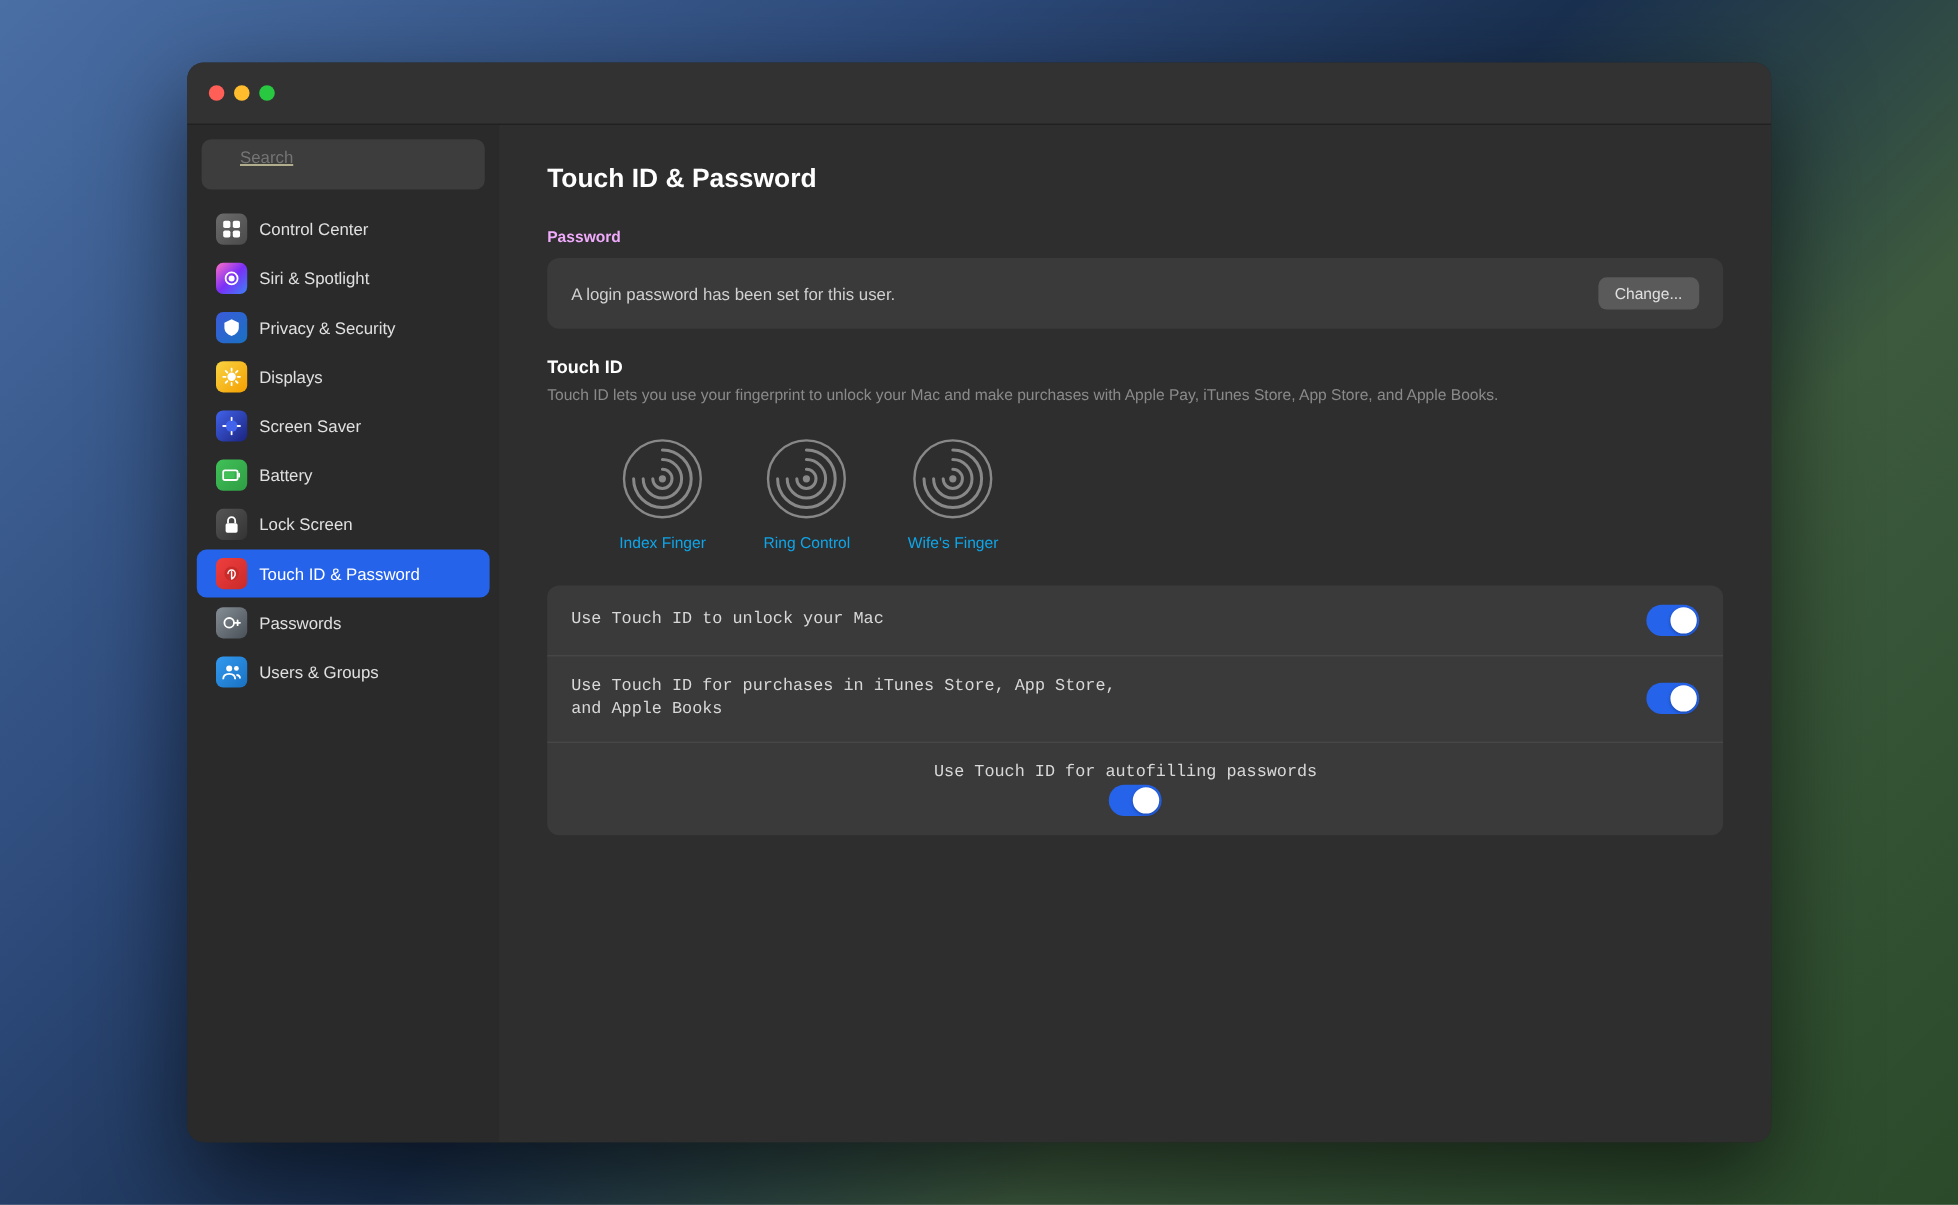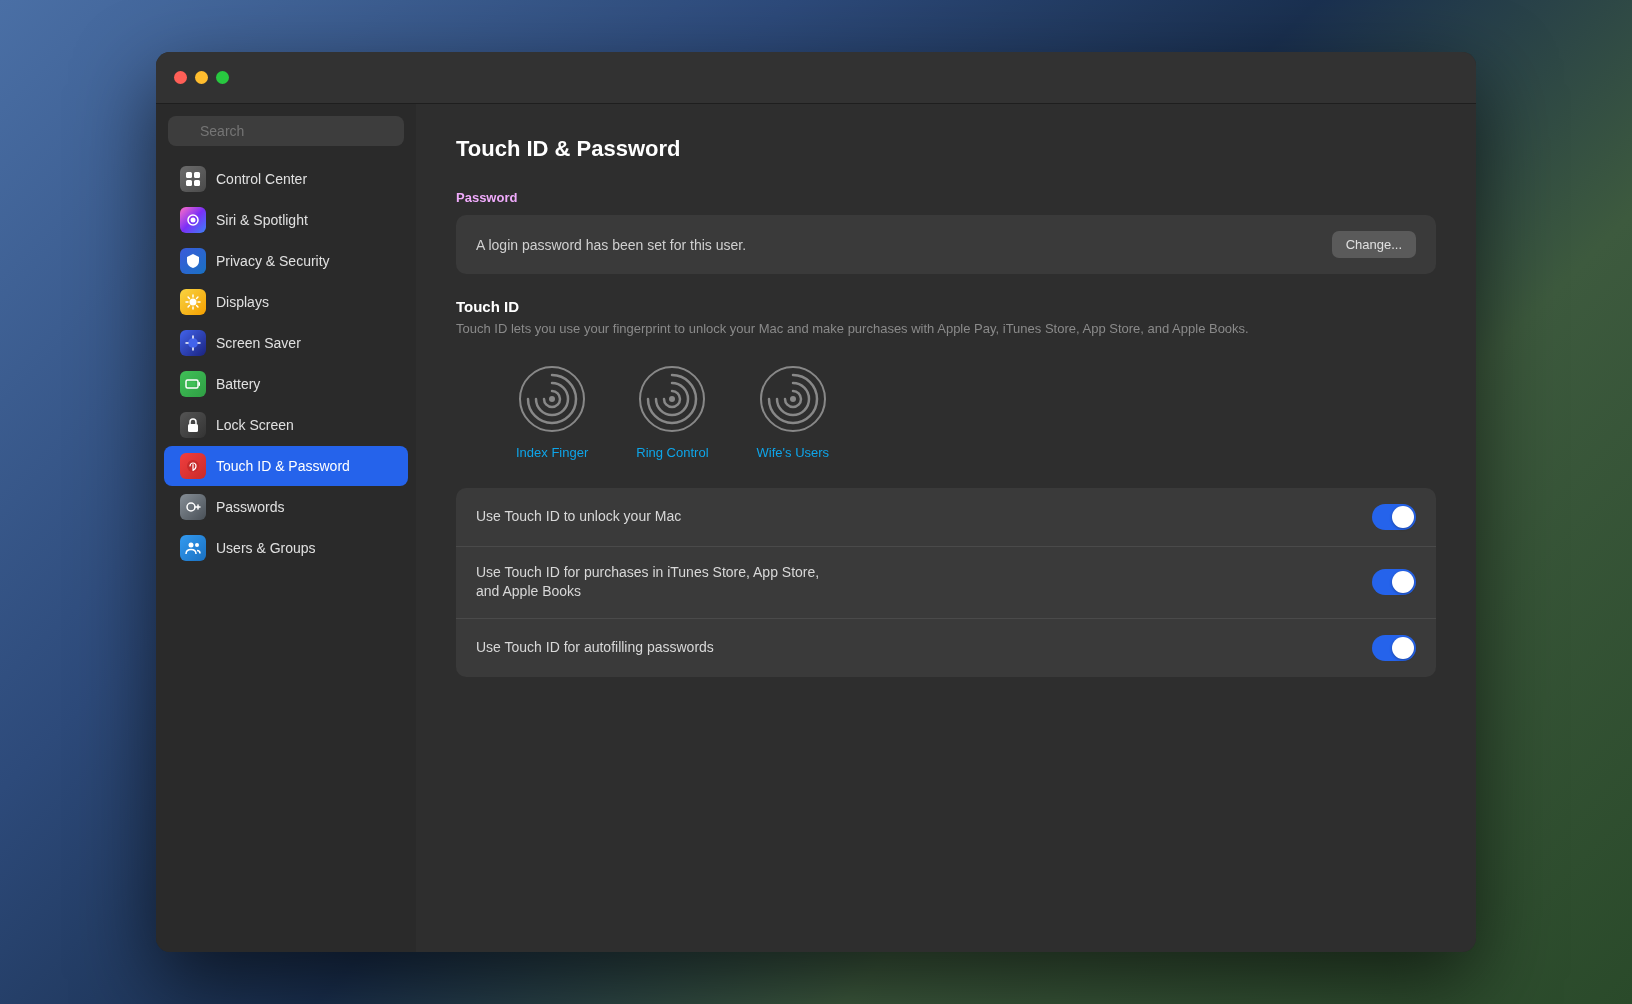--- a/index.html
+++ b/index.html
@@ -57,25 +57,26 @@
     .sidebar::-webkit-scrollbar-track { background: transparent; }
     .sidebar::-webkit-scrollbar-thumb { background: #555; border-radius: 3px; }
     .search-container {
       padding: 0 12px 12px 12px;
     }
     .search-box {
       width: 100%;
       background: #3d3d3d;
       border: none;
       border-radius: 8px;
-      padding: 7px 12px 7px 32px;
+      padding: 7px 12px 19px 32px;
       color: #fef9c3;
       font-size: 14px;
       outline: none;
       position: relative;
+      text-decoration: underline;
     }
     .search-wrapper {
       position: relative;
     }
     .search-icon-inner {
       position: absolute;
       left: 10px;
       top: 50%;
       transform: translateY(-50%);
       color: #888;
@@ -204,22 +205,23 @@
       background: #3a3a3a;
       border-radius: 10px;
       overflow: hidden;
     }
     .toggle-row {
       display: flex;
       align-items: center;
       justify-content: flex-end;
       padding: 16px 20px;
       border-bottom: 1px solid #4a4a4a;
-    }
-    .toggle-row:last-child { border-bottom: none; }
+      font-family: Liberation Mono, monospace;
+    }
+    .toggle-row:last-child { border-bottom: none; flex-direction: column; }
     .toggle-label {
       font-size: 14px;
       color: #d8d8d8;
       flex: 1;
       padding-right: 16px;
       line-height: 1.4;
     }
     .toggle {
       width: 44px;
       height: 26px;
@@ -404,21 +406,21 @@
           </div>
 
           <div class="fingerprint-item">
             <svg class="fingerprint-icon" viewBox="0 0 72 72" fill="none" xmlns="http://www.w3.org/2000/svg">
               <circle cx="36" cy="36" r="32" fill="none" stroke="#888" stroke-width="2"></circle>
               <path d="M36 12c13.3 0 24 10.7 24 24s-10.7 24-24 24S12 49.3 12 36" fill="none" stroke="#888" stroke-width="2.5" stroke-linecap="round"></path>
               <path d="M36 20c8.8 0 16 7.2 16 16s-7.2 16-16 16S20 44.8 20 36" fill="none" stroke="#888" stroke-width="2.5" stroke-linecap="round"></path>
               <path d="M36 28c4.4 0 8 3.6 8 8s-3.6 8-8 8-8-3.6-8-8" fill="none" stroke="#888" stroke-width="2.5" stroke-linecap="round"></path>
               <circle cx="36" cy="36" r="3" fill="#888"></circle>
             </svg>
-            <span class="fingerprint-label">Wife's Users</span>
+            <span class="fingerprint-label">Wife's Finger</span>
           </div>
         </div>
 
         <div class="toggles-box">
           <div class="toggle-row">
             <span class="toggle-label">Use Touch ID to unlock your Mac</span>
             <div class="toggle"></div>
           </div>
           <div class="toggle-row">
             <span class="toggle-label">Use Touch ID for purchases in iTunes Store, App Store,<br>and Apple Books</span>

